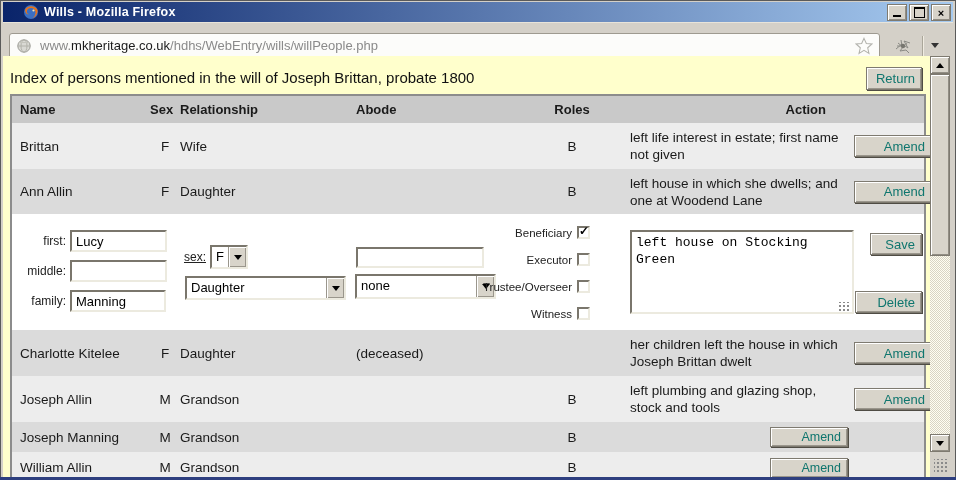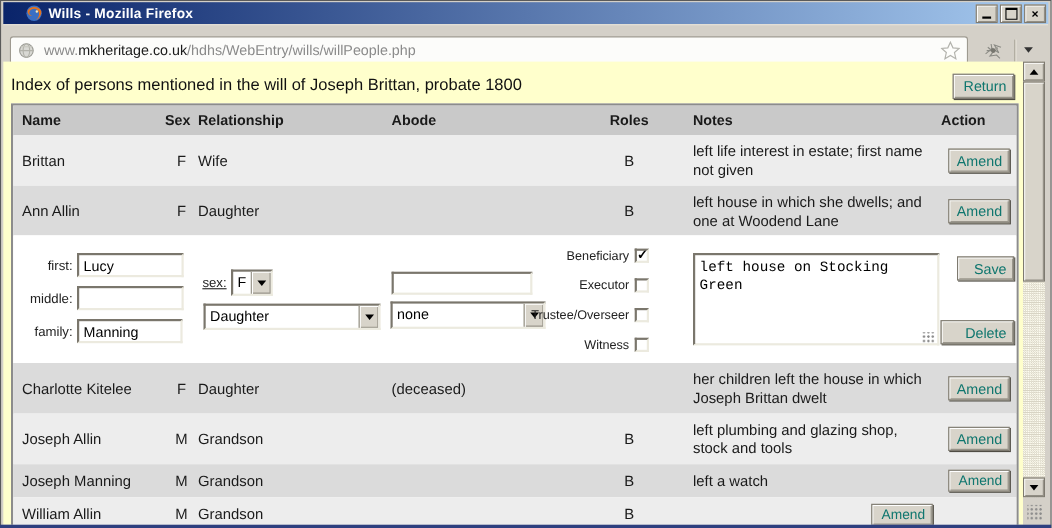--- a/index.html
+++ b/index.html
@@ -49,21 +49,21 @@
   .trow.header{height:27px;background:var(--header-bg,#C9C9C9);font-weight:bold;font-size:13px;}
   .trow.light{background:var(--row-light,#EDEDED);}
   .trow.dark{background:var(--row-dark,#DBDBDB);}
   .trow .abode{padding-left:10px;}
   .trow .sex{text-align:center;}
   .trow .roles{text-align:center;}
   .trow .notes{padding:4px 8px 4px 8px;line-height:17px;}
   .trow .action{text-align:right;padding-right:6px;}
   .trow.header .action{padding-right:28px;}
   .h46{min-height:46px;} .h45{min-height:45px;} .h30{min-height:30px;} .h31{min-height:31px;}
-  .amend{width:56px;height:22px;}
+  .amend{width:78px;height:22px;}
   .short .amend{height:20px;font-size:12.5px;}
 
   
   .formrow{position:relative;height:116px;background:var(--form-bg,#FFFFFF);}
   .flabel{position:absolute;font-size:12px;color:#222;text-align:right;width:60px;}
   .sunken{border:2px solid;border-color:#7a766c #eceadf #eceadf #7a766c;background:#fff;box-sizing:border-box;}
   input.sunken{font-family:"Liberation Sans",sans-serif;font-size:13px;padding:1px 4px;}
   .sel{position:absolute;display:flex;align-items:stretch;border:2px solid;
     border-color:#7a766c #eceadf #eceadf #7a766c;background:#fff;box-sizing:border-box;}
   .sel .txt{flex:1;font-size:13px;padding:2px 4px;white-space:nowrap;overflow:hidden;}
@@ -158,21 +158,20 @@
     </div>
 
     <div class="wtable">
 
       <div class="trow header">
         <span class="name">Name</span>
         <span class="sexh">Sex</span>
         <span>Relationship</span>
         <span class="abode">Abode</span>
         <span class="roles">Roles</span>
-        <span class="notes">Notes</span>
         <span class="action">Action</span>
       </div>
 
       <div class="trow light h46">
         <span>Brittan</span>
         <span class="sex">F</span>
         <span>Wife</span>
         <span class="abode"></span>
         <span class="roles">B</span>
         <span class="notes">left life interest in estate; first name not given</span>
@@ -254,21 +253,20 @@
         <span class="notes">left plumbing and glazing shop, stock and tools</span>
         <span class="action"><button class="btn3d amend">Amend</button></span>
       </div>
 
       <div class="trow dark h30 short">
         <span>Joseph Manning</span>
         <span class="sex">M</span>
         <span>Grandson</span>
         <span class="abode"></span>
         <span class="roles">B</span>
-        <span class="notes">left a watch</span>
         <span class="action"><button class="btn3d amend">Amend</button></span>
       </div>
 
       <div class="trow light h31 short">
         <span>William Allin</span>
         <span class="sex">M</span>
         <span>Grandson</span>
         <span class="abode"></span>
         <span class="roles">B</span>
         <span class="action"><button class="btn3d amend">Amend</button></span>

